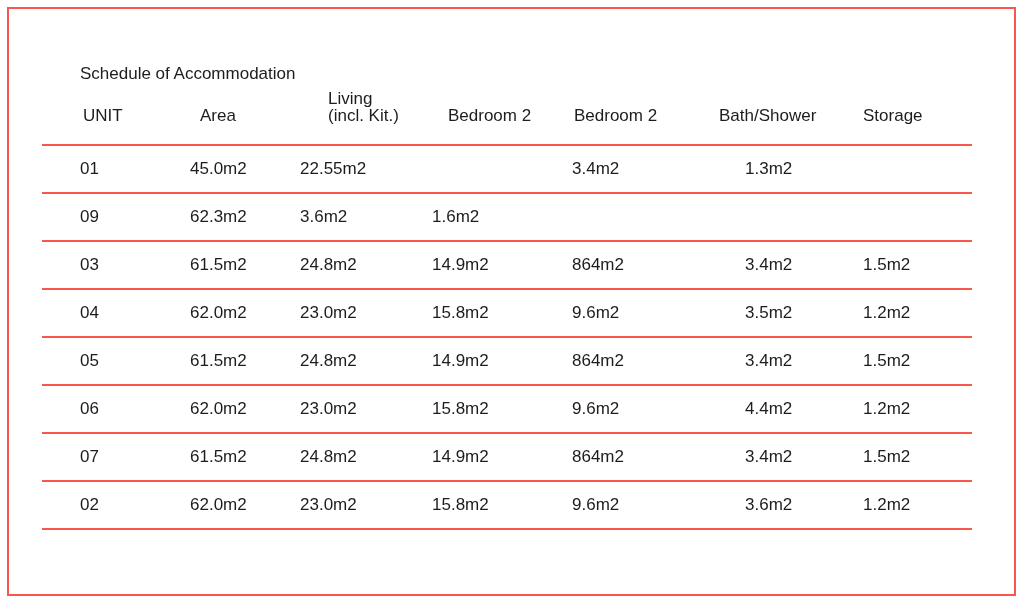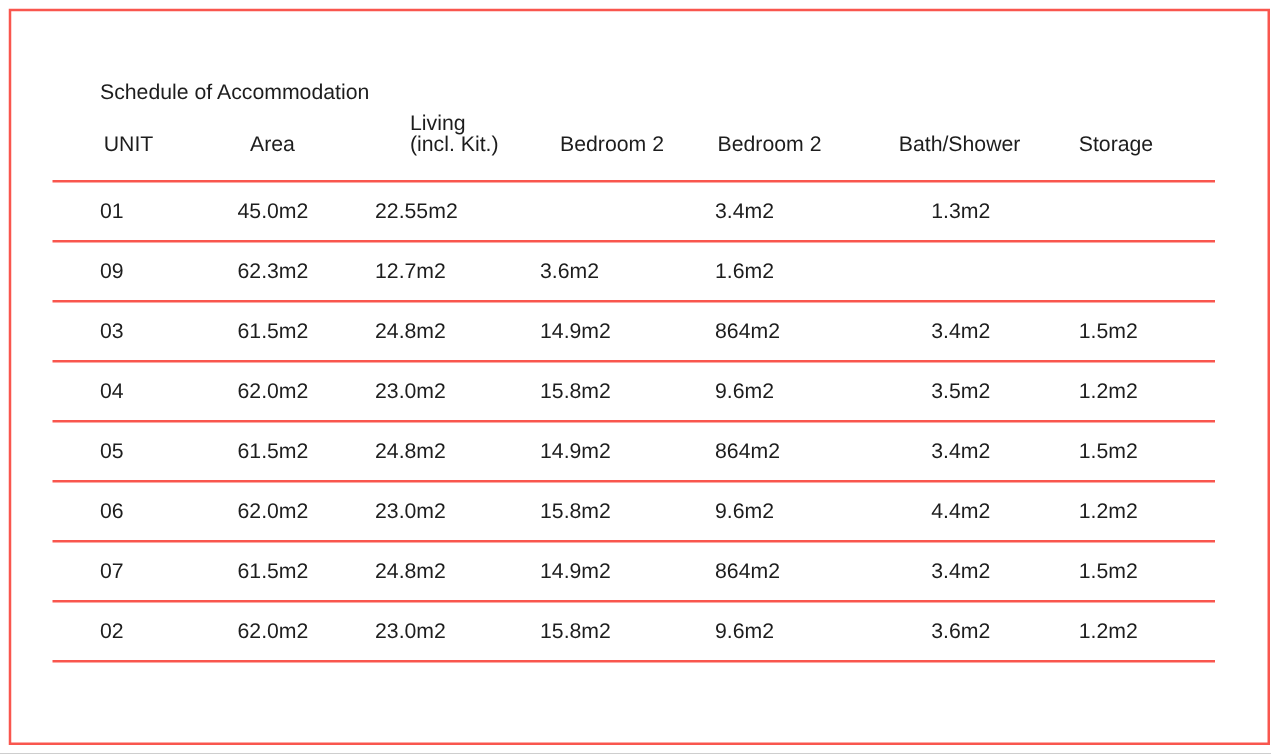--- a/index.html
+++ b/index.html
@@ -50,21 +50,20 @@
         <div class="td">01</div>
         <div class="td">45.0m2</div>
         <div class="td">22.55m2</div>
         <div class="td"></div>
         <div class="td">3.4m2</div>
         <div class="td">1.3m2</div>
       </div>
       <div class="tr">
         <div class="td">09</div>
         <div class="td">62.3m2</div>
-        <div class="td">12.7m2</div>
         <div class="td">3.6m2</div>
         <div class="td">1.6m2</div>
       </div>
       <div class="tr">
         <div class="td">03</div>
         <div class="td">61.5m2</div>
         <div class="td">24.8m2</div>
         <div class="td">14.9m2</div>
         <div class="td">864m2</div>
         <div class="td">3.4m2</div>

